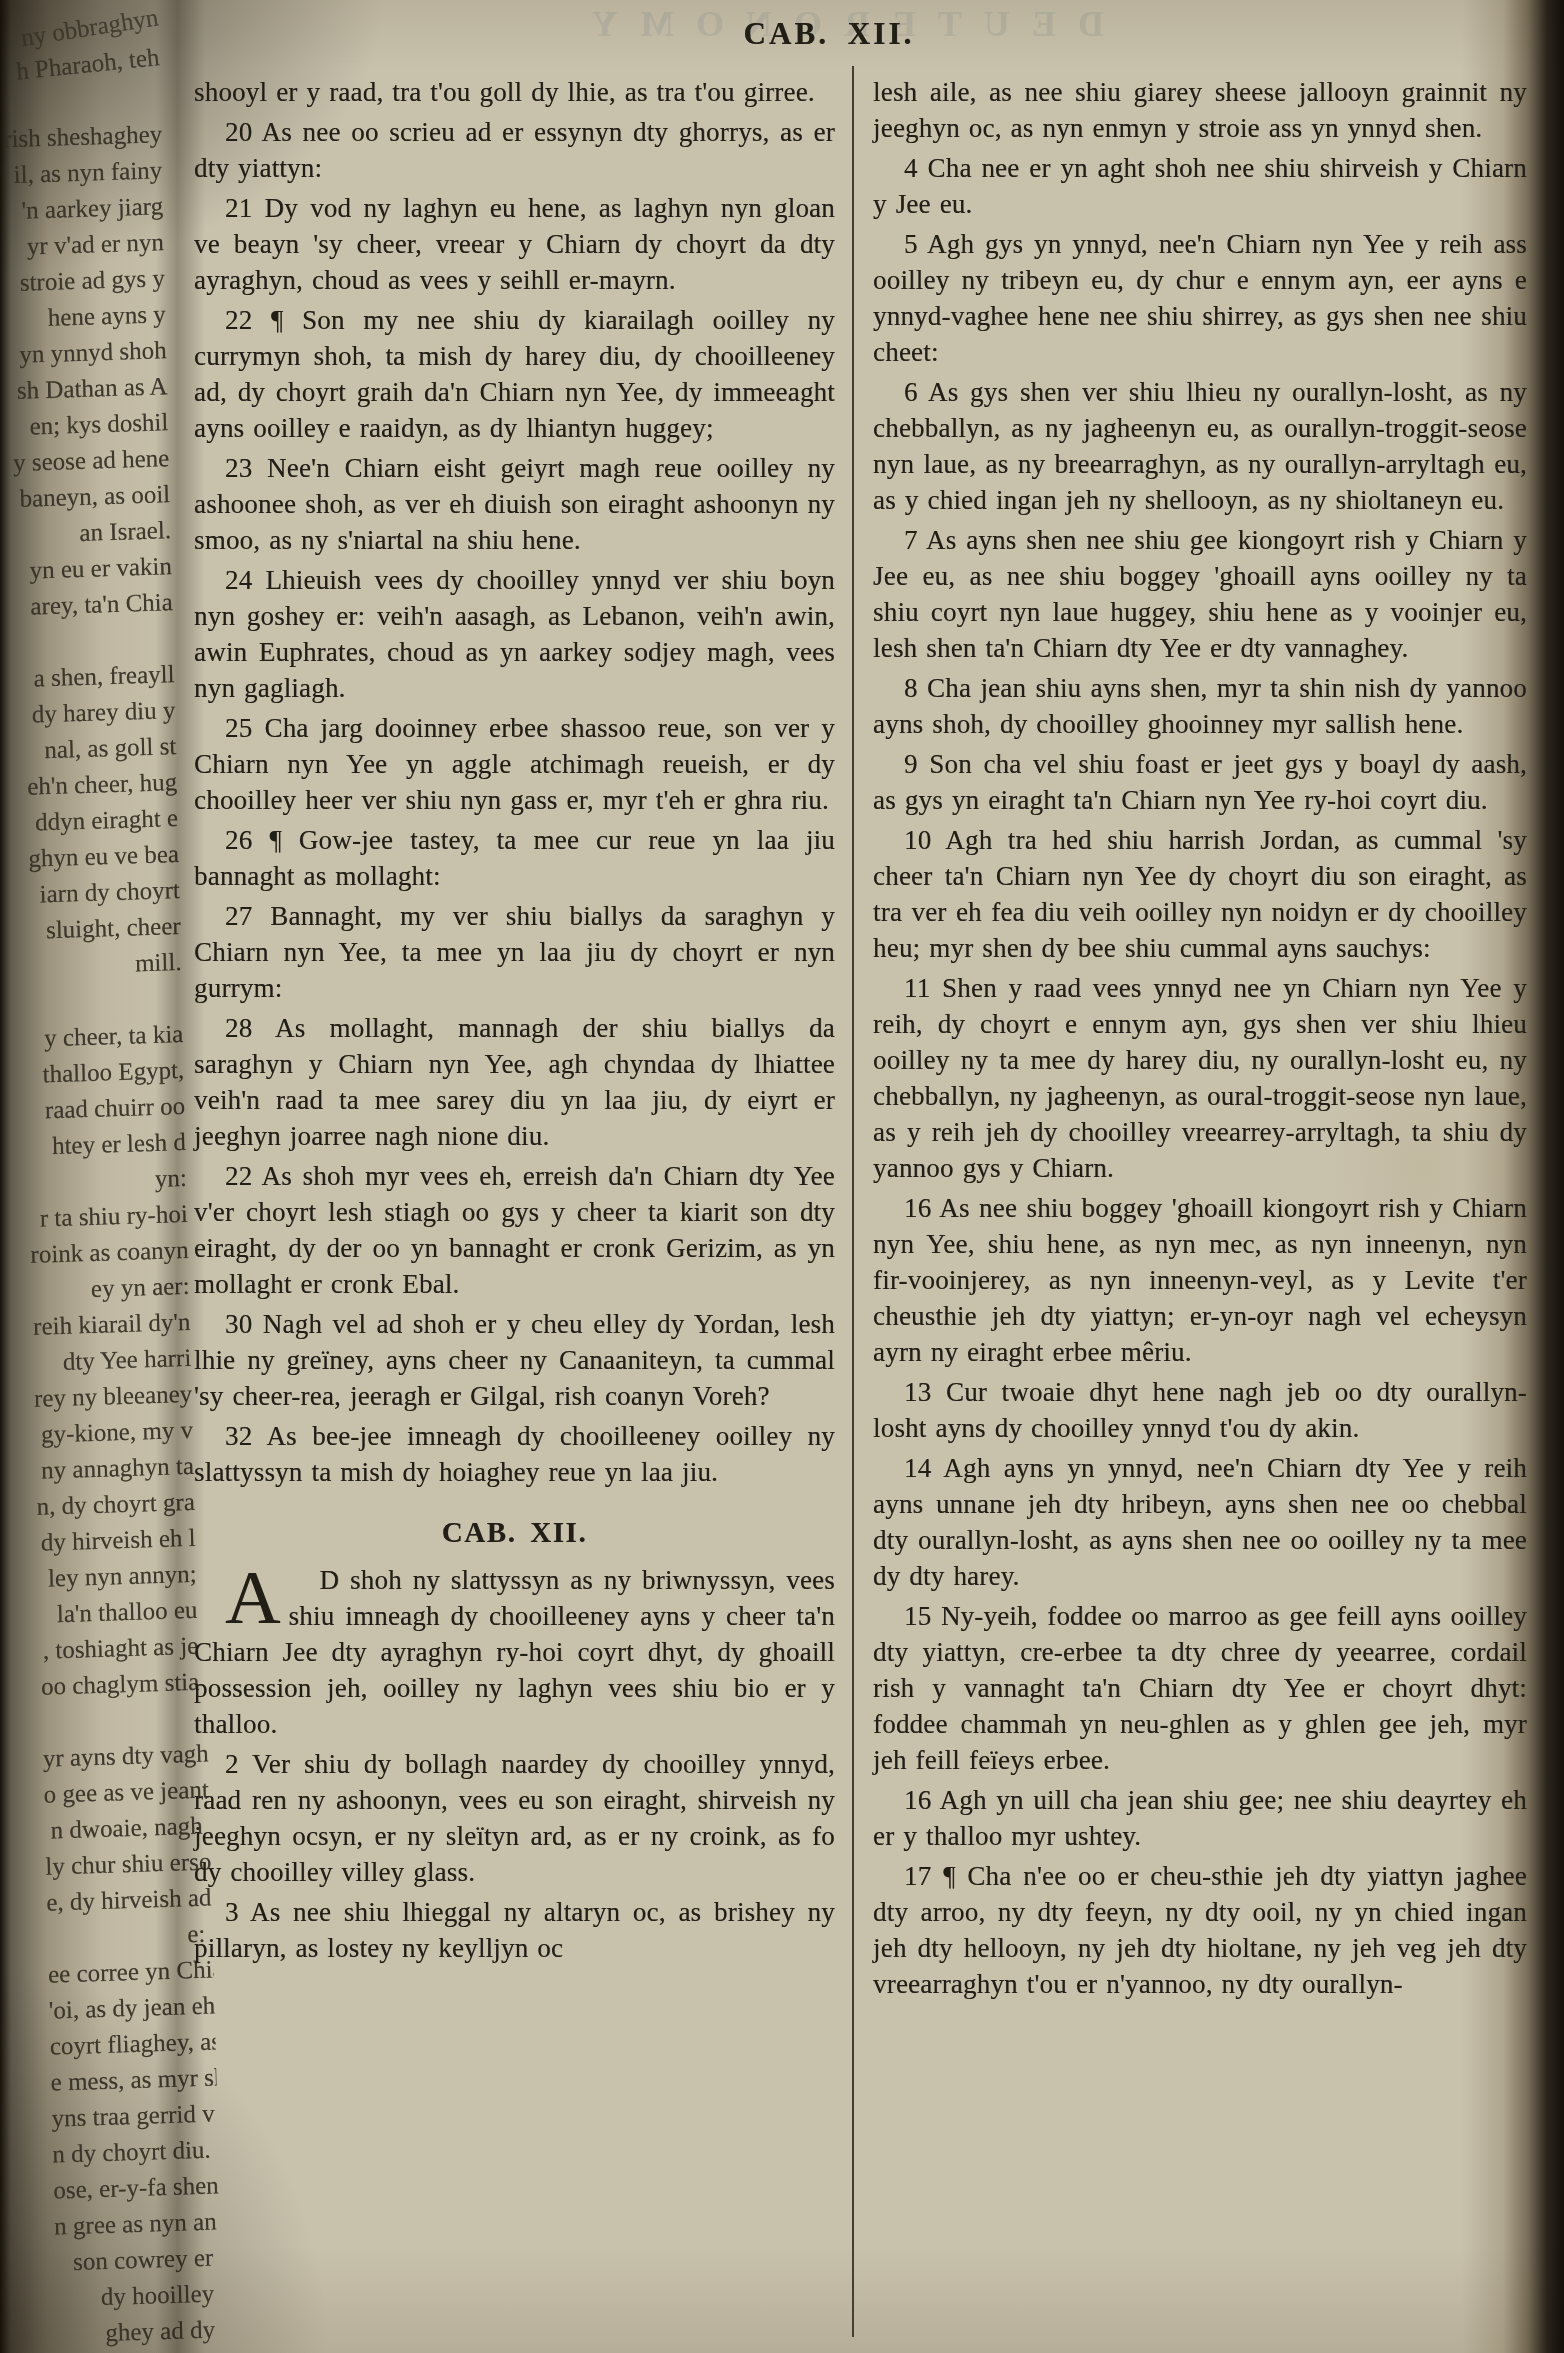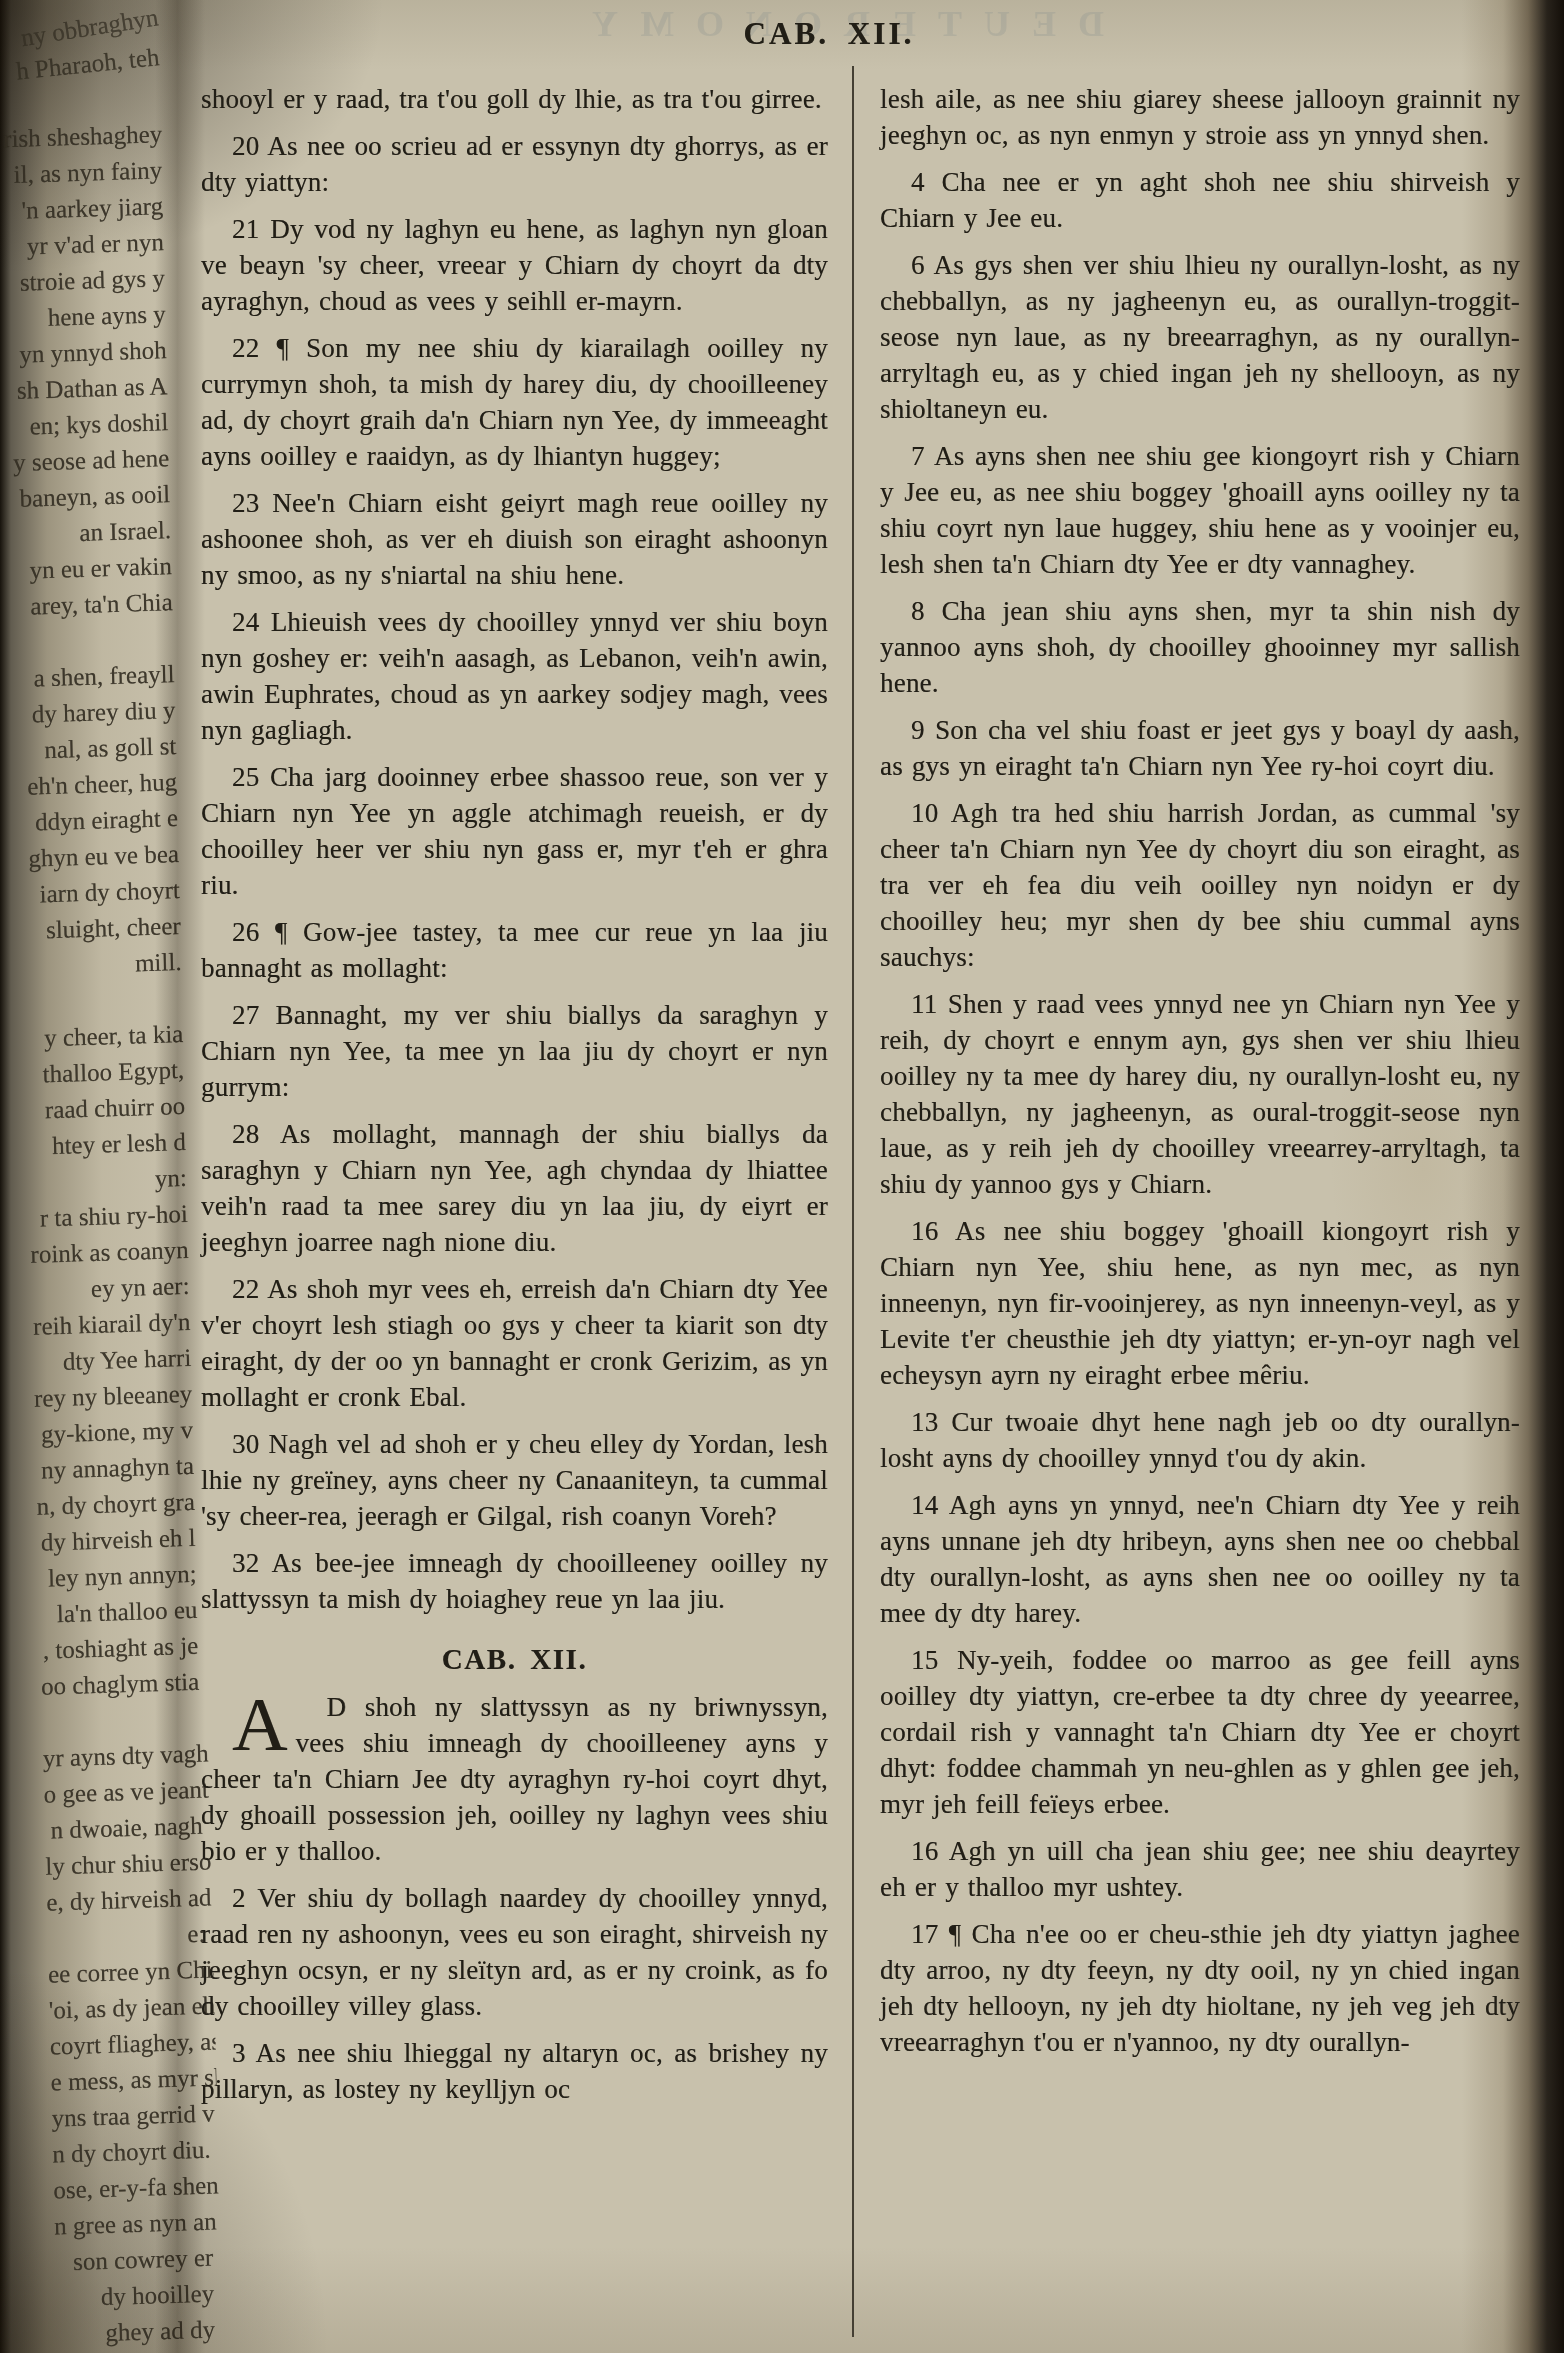--- a/index.html
+++ b/index.html
@@ -83,21 +83,21 @@
     color: var(--ink, #211e16);
     text-shadow: 0.3px 0.3px 0.4px rgba(33,30,22,.5);
   }
   .col-left  { left: 190px;  width: 649px; }
   .col-right { left: 869px; width: 662px; font-family: Liberation Serif, serif; }
   .col-divider {
     position: absolute; left: 852px; top: 66px; width: 1.6px; height: 2271px;
     background: #44403-4;
     background: #443f33;
   }
-  p.verse { margin: 11px; text-indent: 31px; }
+  p.verse { margin: 4px; text-indent: 31px; }
   p.cont  { text-indent: 0; }
   .vnum { }
   .pilcrow { }
   .chapter-head {
     text-align: center; font-weight: bold;
     font-size: 29px; letter-spacing: 1.6px; word-spacing: 4.7px;
     margin: 23.5px 0 12.5px 0; text-indent: 0;
   }
   .dropcap-p { text-indent: 0; }
   .dropcap {
@@ -202,20 +202,21 @@
       <p class="verse"><span class="vnum">32 </span>As bee-jee imneagh dy chooilleeney ooilley ny slattyssyn ta mish dy hoiaghey reue yn laa jiu.</p>
       <div class="chapter-head">CAB. XII.</div>
       <p class="verse dropcap-p"><span class="dropcap">A</span>D shoh ny slattyssyn as ny briwnyssyn, vees shiu imneagh dy chooilleeney ayns y cheer ta'n Chiarn Jee dty ayraghyn ry-hoi coyrt dhyt, dy ghoaill possession jeh, ooilley ny laghyn vees shiu bio er y thalloo.</p>
       <p class="verse"><span class="vnum">2 </span>Ver shiu dy bollagh naardey dy chooilley ynnyd, raad ren ny ashoonyn, vees eu son eiraght, shirveish ny jeeghyn ocsyn, er ny sleïtyn ard, as er ny croink, as fo dy chooilley villey glass.</p>
       <p class="verse"><span class="vnum">3 </span>As nee shiu lhieggal ny altaryn oc, as brishey ny pillaryn, as lostey ny keylljyn oc</p>
     </div>
   <div class="col-divider"></div>
   <div class="col col-right">
       <p class="verse cont">lesh aile, as nee shiu giarey sheese jallooyn grainnit ny jeeghyn oc, as nyn enmyn y stroie ass yn ynnyd shen.</p>
       <p class="verse"><span class="vnum">4 </span>Cha nee er yn aght shoh nee shiu shirveish y Chiarn y Jee eu.</p>
+      <p class="verse"><span class="vnum">5 </span>Agh gys yn ynnyd, nee'n Chiarn nyn Yee y reih ass ooilley ny tribeyn eu, dy chur e ennym ayn, eer ayns e ynnyd-vaghee hene nee shiu shirrey, as gys shen nee shiu cheet:</p>
       <p class="verse"><span class="vnum">6 </span>As gys shen ver shiu lhieu ny ourallyn-losht, as ny chebballyn, as ny jagheenyn eu, as ourallyn-troggit-seose nyn laue, as ny breearraghyn, as ny ourallyn-arryltagh eu, as y chied ingan jeh ny shellooyn, as ny shioltaneyn eu.</p>
       <p class="verse"><span class="vnum">7 </span>As ayns shen nee shiu gee kiongoyrt rish y Chiarn y Jee eu, as nee shiu boggey 'ghoaill ayns ooilley ny ta shiu coyrt nyn laue huggey, shiu hene as y vooinjer eu, lesh shen ta'n Chiarn dty Yee er dty vannaghey.</p>
       <p class="verse"><span class="vnum">8 </span>Cha jean shiu ayns shen, myr ta shin nish dy yannoo ayns shoh, dy chooilley ghooinney myr sallish hene.</p>
       <p class="verse"><span class="vnum">9 </span>Son cha vel shiu foast er jeet gys y boayl dy aash, as gys yn eiraght ta'n Chiarn nyn Yee ry-hoi coyrt diu.</p>
       <p class="verse"><span class="vnum">10 </span>Agh tra hed shiu harrish Jordan, as cummal 'sy cheer ta'n Chiarn nyn Yee dy choyrt diu son eiraght, as tra ver eh fea diu veih ooilley nyn noidyn er dy chooilley heu; myr shen dy bee shiu cummal ayns sauchys:</p>
       <p class="verse"><span class="vnum">11 </span>Shen y raad vees ynnyd nee yn Chiarn nyn Yee y reih, dy choyrt e ennym ayn, gys shen ver shiu lhieu ooilley ny ta mee dy harey diu, ny ourallyn-losht eu, ny chebballyn, ny jagheenyn, as oural-troggit-seose nyn laue, as y reih jeh dy chooilley vreearrey-arryltagh, ta shiu dy yannoo gys y Chiarn.</p>
       <p class="verse"><span class="vnum">16 </span>As nee shiu boggey 'ghoaill kiongoyrt rish y Chiarn nyn Yee, shiu hene, as nyn mec, as nyn inneenyn, nyn fir-vooinjerey, as nyn inneenyn-veyl, as y Levite t'er cheusthie jeh dty yiattyn; er-yn-oyr nagh vel echeysyn ayrn ny eiraght erbee mêriu.</p>
       <p class="verse"><span class="vnum">13 </span>Cur twoaie dhyt hene nagh jeb oo dty ourallyn-losht ayns dy chooilley ynnyd t'ou dy akin.</p>
       <p class="verse"><span class="vnum">14 </span>Agh ayns yn ynnyd, nee'n Chiarn dty Yee y reih ayns unnane jeh dty hribeyn, ayns shen nee oo chebbal dty ourallyn-losht, as ayns shen nee oo ooilley ny ta mee dy dty harey.</p>
       <p class="verse"><span class="vnum">15 </span>Ny-yeih, foddee oo marroo as gee feill ayns ooilley dty yiattyn, cre-erbee ta dty chree dy yeearree, cordail rish y vannaght ta'n Chiarn dty Yee er choyrt dhyt: foddee chammah yn neu-ghlen as y ghlen gee jeh, myr jeh feill feïeys erbee.</p>

